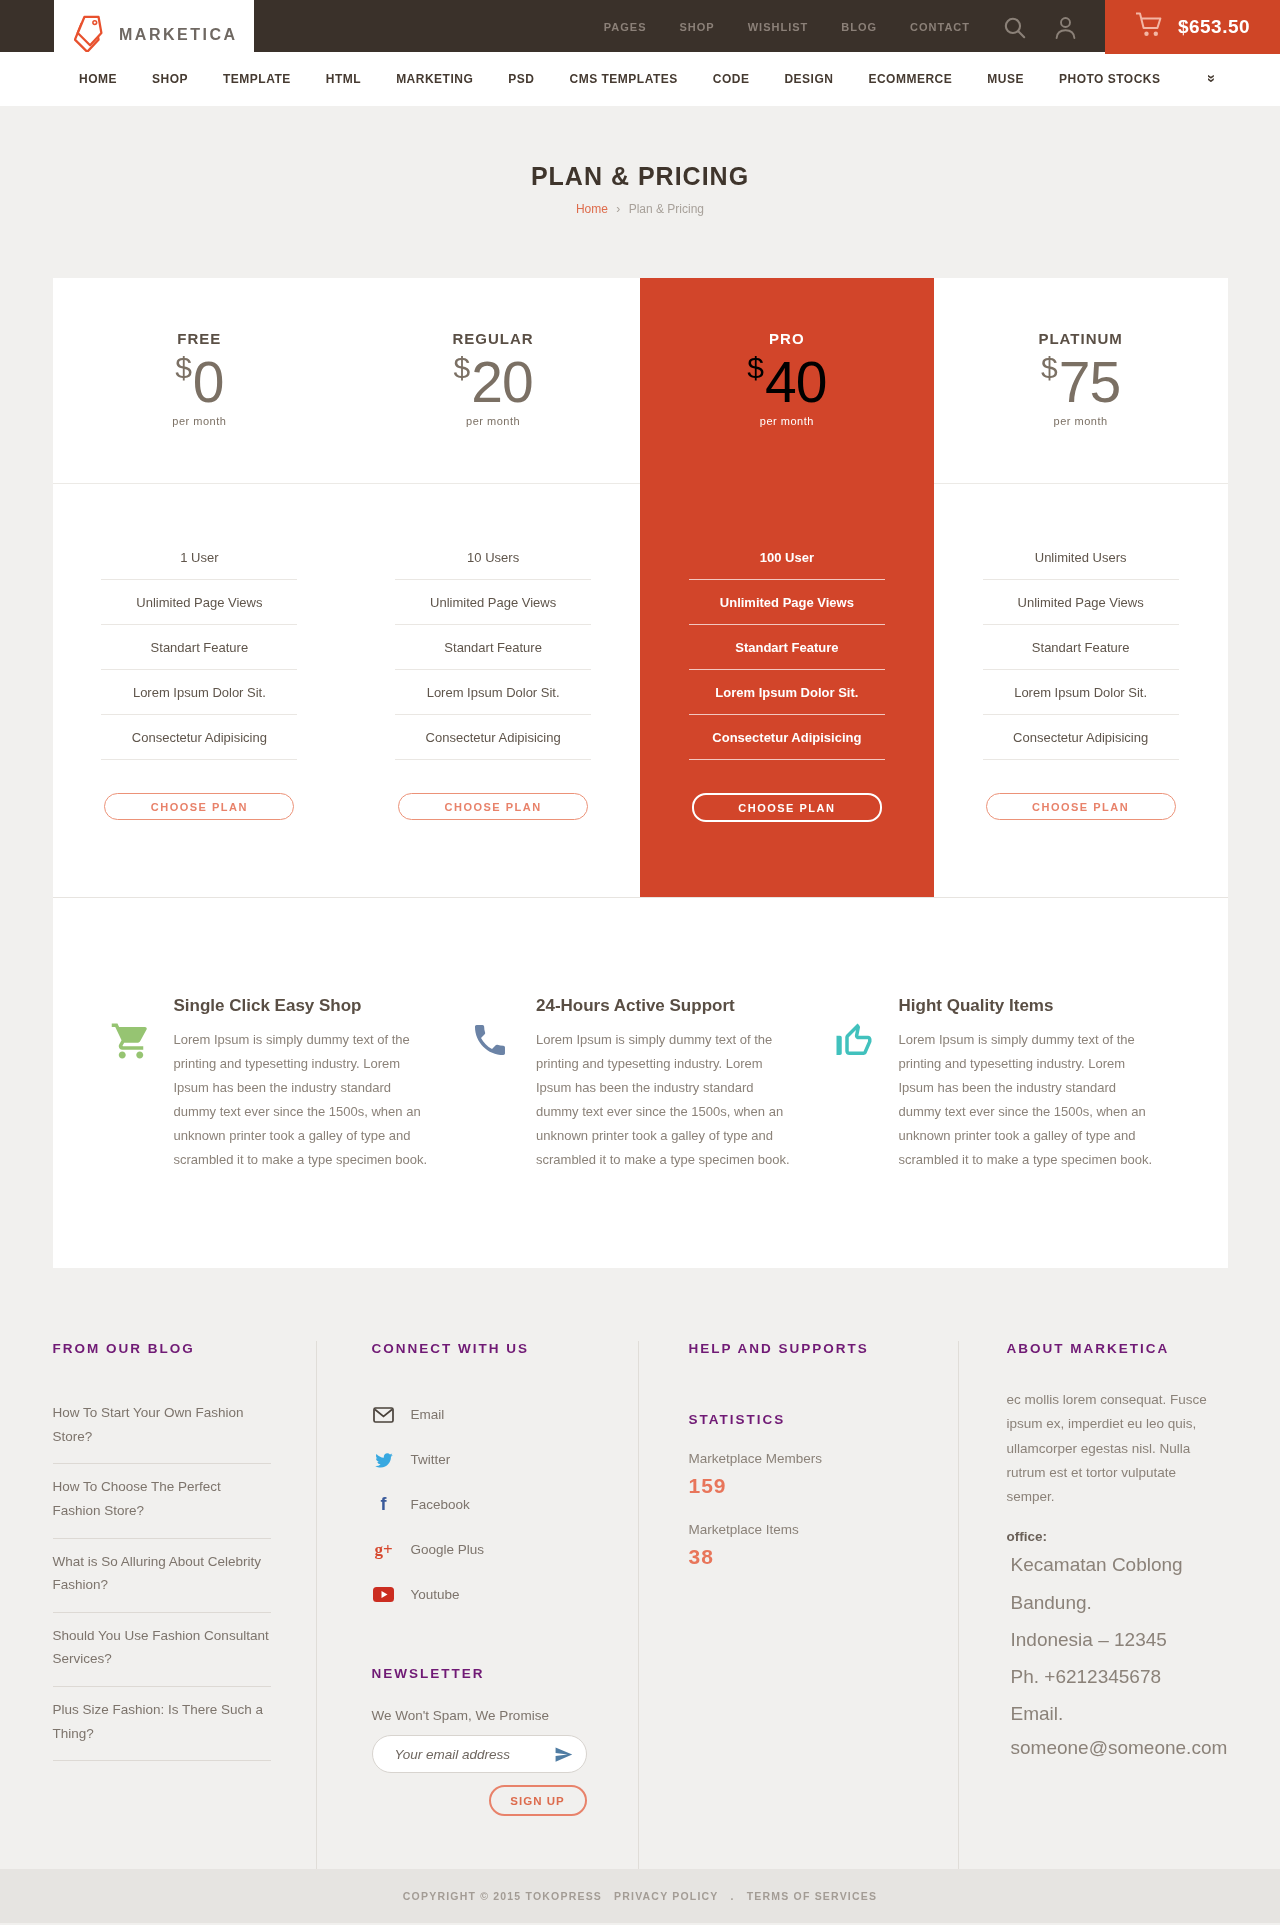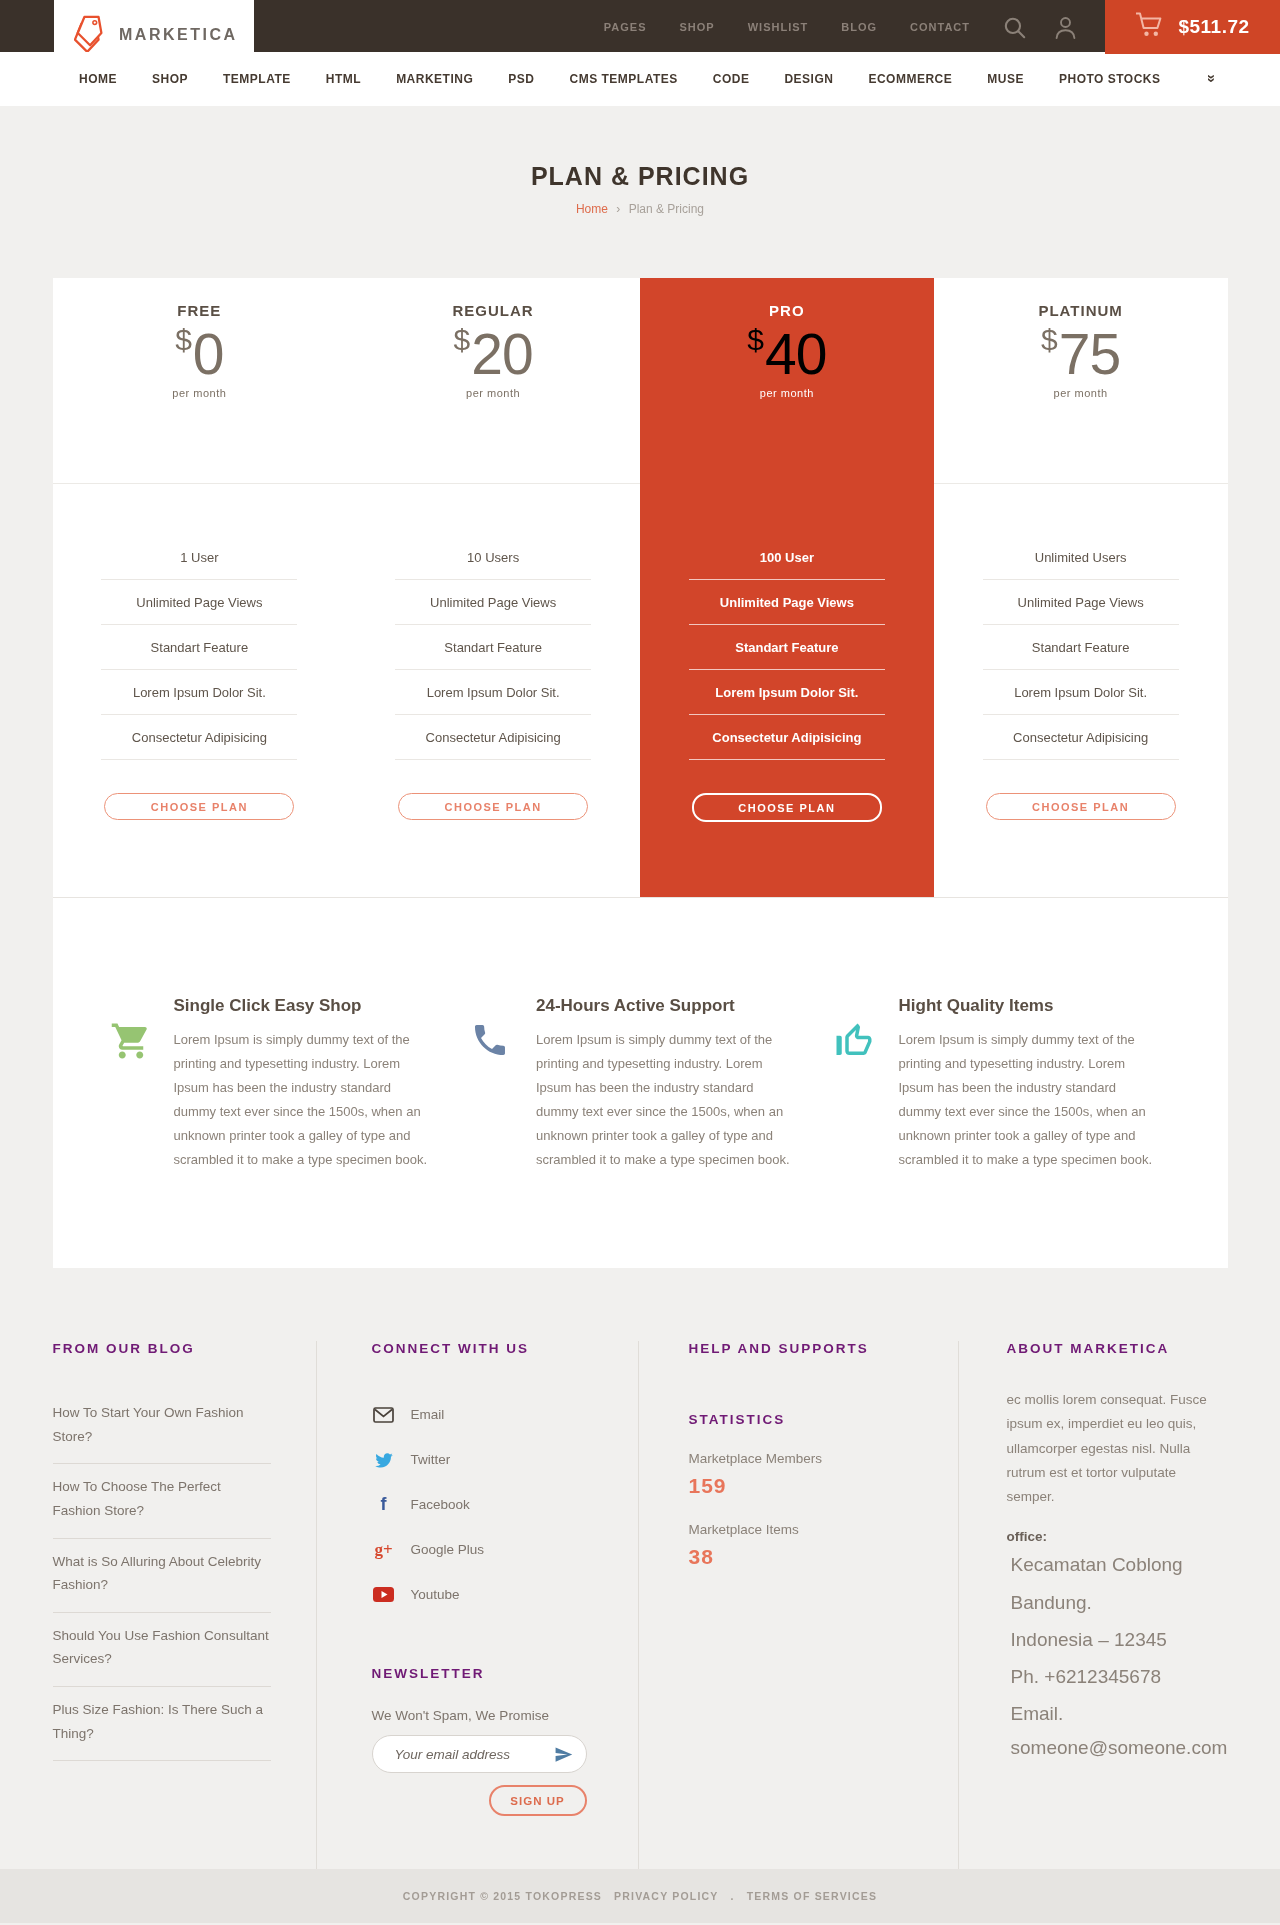--- a/index.html
+++ b/index.html
@@ -25,21 +25,21 @@
   .page-title{margin:0;font-size:25px;letter-spacing:1px;color:#3f352c;font-weight:bold}
   .breadcrumb{margin-top:11px;font-size:12px;color:#a8a19a}
   .bc-home{color:#de6c4c;cursor:pointer}
   .bc-sep{margin:0 5px}
 
   
   .card{width:1175px;margin:0 auto;background:#fff}
   .plans-row{display:flex;height:619px}
   .plan-col{width:25%;text-align:center}
   .plan-col.hl{background:#d2452a}
-  .plan-header{height:206px;padding-top:24px;border-bottom:1px solid #eceae6}
+  .plan-header{height:206px;padding-top:52px;border-bottom:1px solid #eceae6}
   .hl .plan-header{border-bottom:none}
   .plan-name{margin:0;font-size:15px;letter-spacing:1px;color:#5a4f45;font-weight:bold}
   .hl .plan-name{color:#fff}
   .plan-price{margin-top:2px;color:#7b7064}
   .hl .plan-price{color:#000000}
   .cur{font-size:30px;vertical-align:24px;margin-right:1px}
   .amt{font-size:57px;letter-spacing:-1px}
   .plan-period{font-size:11px;letter-spacing:.5px;color:#7b7064;margin-top:0}
   .hl .plan-period{color:#fff}
   .features{list-style:none;margin:51px auto 0;padding:0;width:196px}
@@ -124,21 +124,21 @@
       </svg>
     </span>
     <button class="cart-btn">
       <span>
         <svg width="30" height="27" viewBox="0 0 30 26">
           <path d="M1 2h4l3.6 14.5h13.8l3-9.5H7" fill="none" stroke="#f3b6a4" stroke-width="2" stroke-linejoin="round"></path>
           <circle cx="11.5" cy="22.3" r="2.2" fill="#f3b6a4"></circle>
           <circle cx="20.8" cy="22.3" r="2.2" fill="#f3b6a4"></circle>
         </svg>
       </span>
-      <span>$511.72</span>
+      <span>$653.50</span>
     </button>
   </div>
 </div>
 
 <div class="mainnav">
   <span class="navitem">HOME</span>
   <span class="navitem">SHOP</span>
   <span class="navitem">TEMPLATE</span>
   <span class="navitem">HTML</span>
   <span class="navitem">MARKETING</span>

